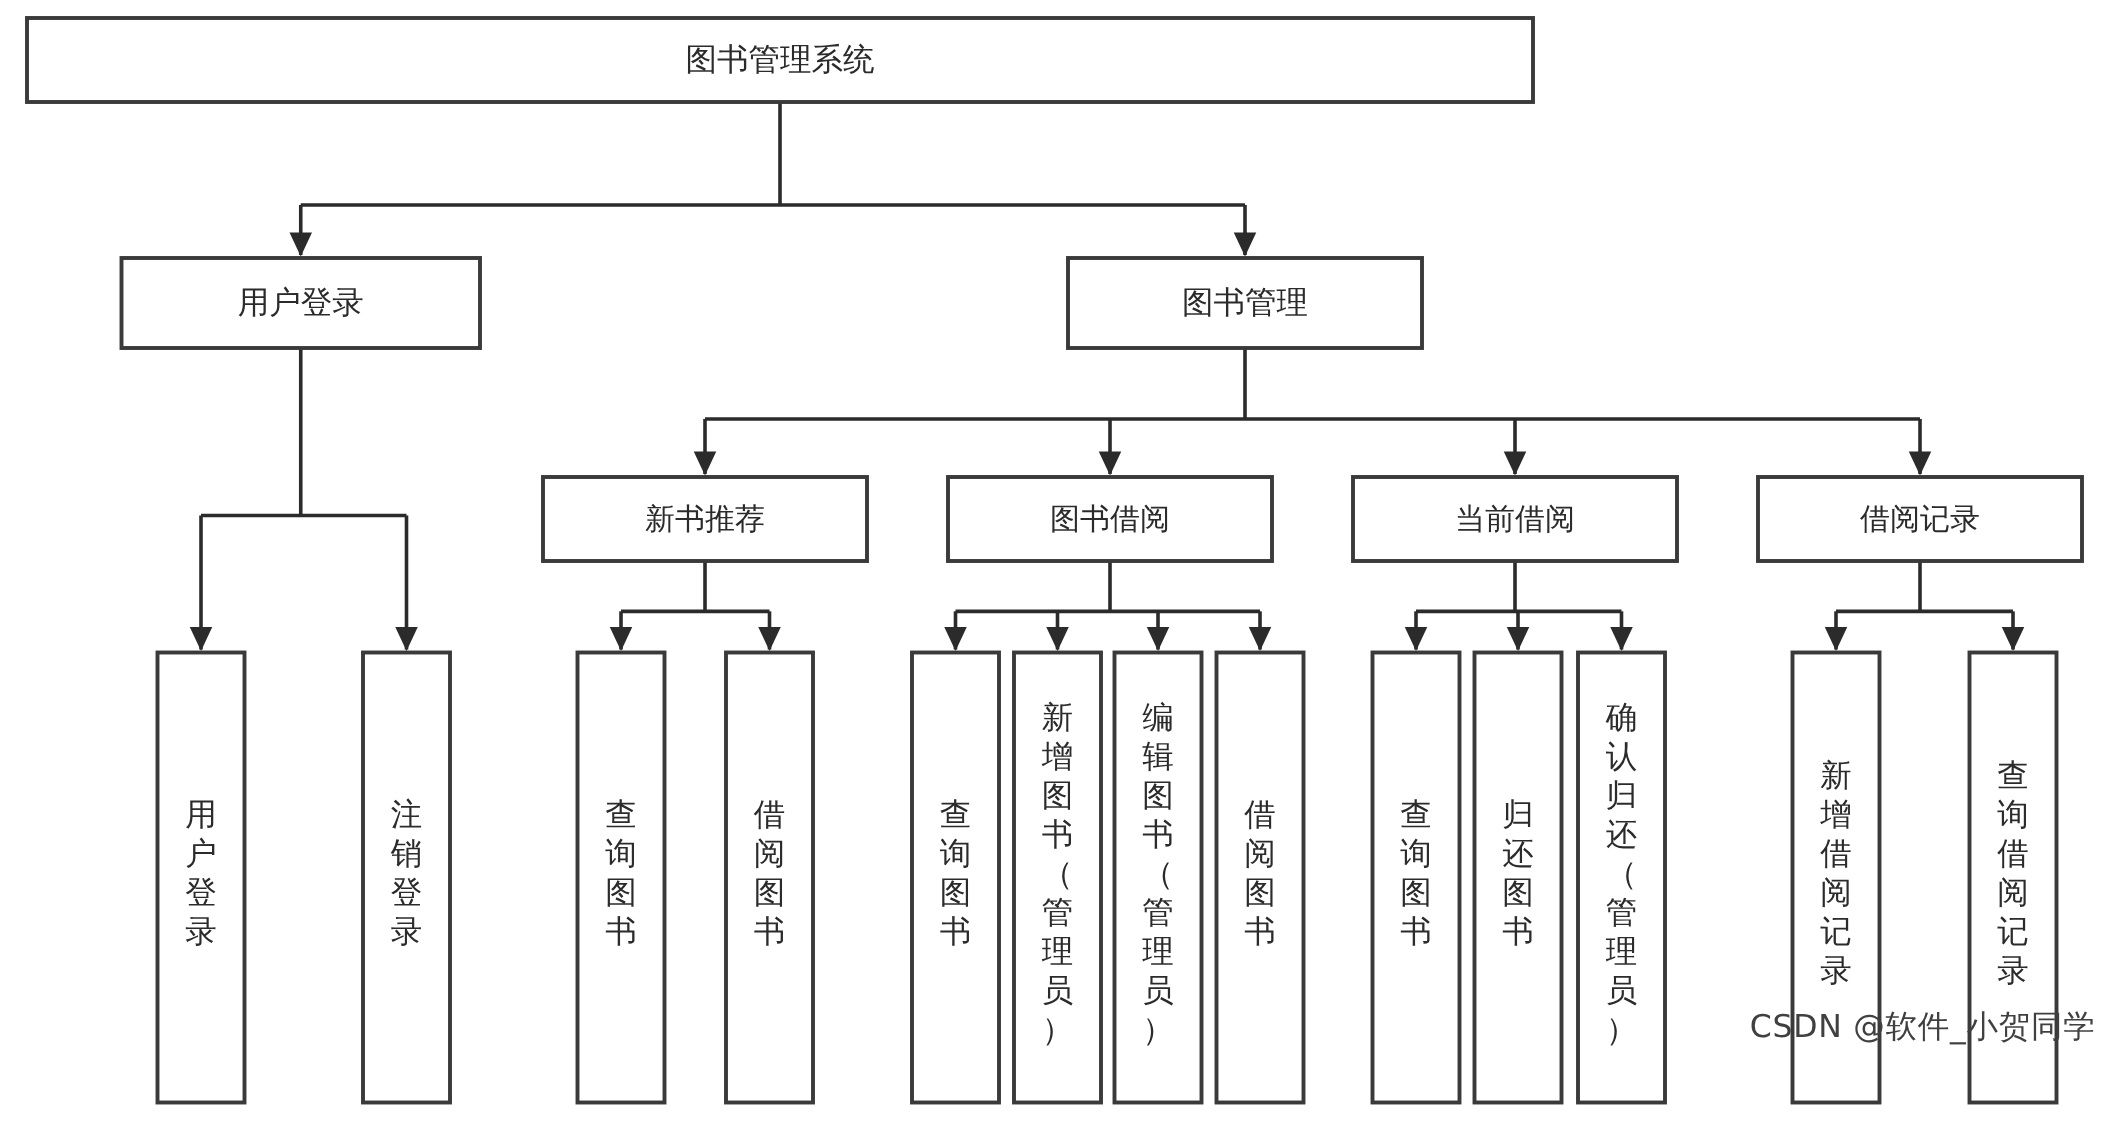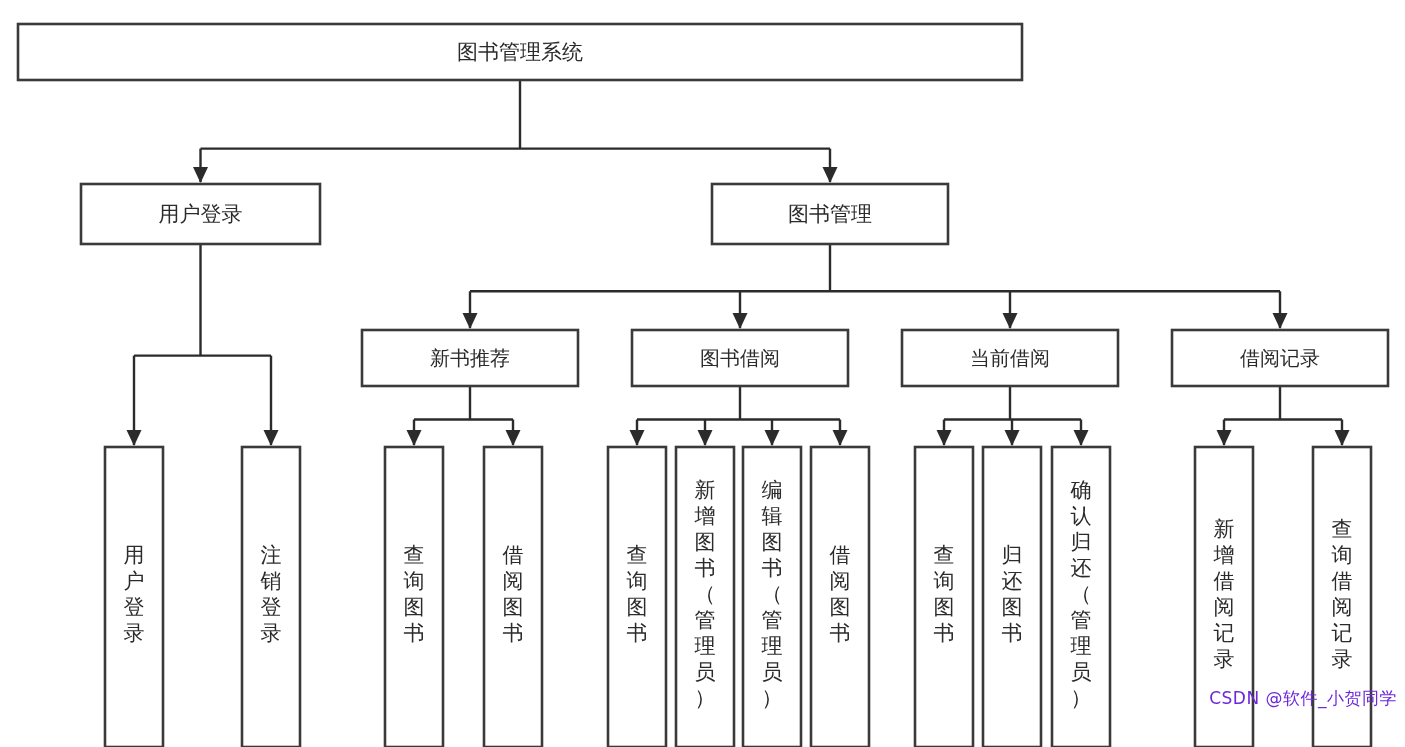--- a/index.html
+++ b/index.html
@@ -10,21 +10,21 @@
   body {
     width: 1405px;
     height: 747px;
     position: relative;
     font-family: "DejaVu Sans", "Liberation Sans", sans-serif;
     overflow: hidden;
   }
   #diagram-root {
     position: absolute;
     left: 0;
-    top: 12px;
+    top: 0;
     width: 1405px;
     height: 704px;
   }
   svg.flow {
     display: block;
     width: 1405px;
     height: 747px;
   }
   .node-box {
     fill: #ffffff;
@@ -53,22 +53,22 @@
     fill: none;
   }
   .arrow-head {
     fill: #2b2b2b;
     stroke: none;
   }
   .watermark {
     position: absolute;
     right: 8px;
     bottom: 6px;
-    color: #6d28d9;
-    font-size: 17px;
+    color: #404040;
+    font-size: 21px;
     font-family: "DejaVu Sans", "Liberation Sans", sans-serif;
     letter-spacing: 0.5px;
     white-space: nowrap;
     user-select: none;
   }
 </style>
 </head>
 <body>
 
 <div id="diagram-root">

